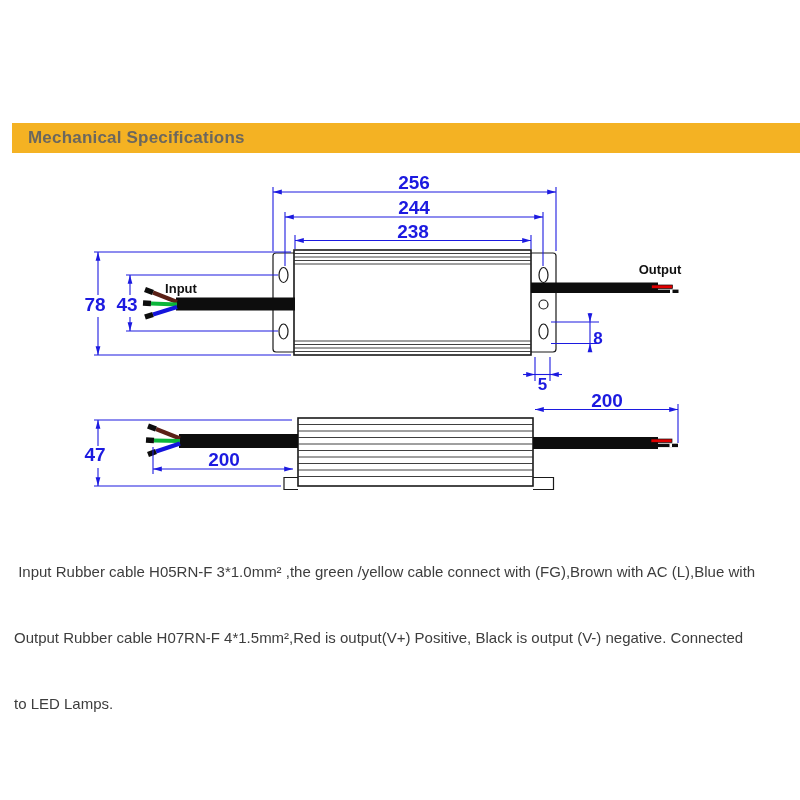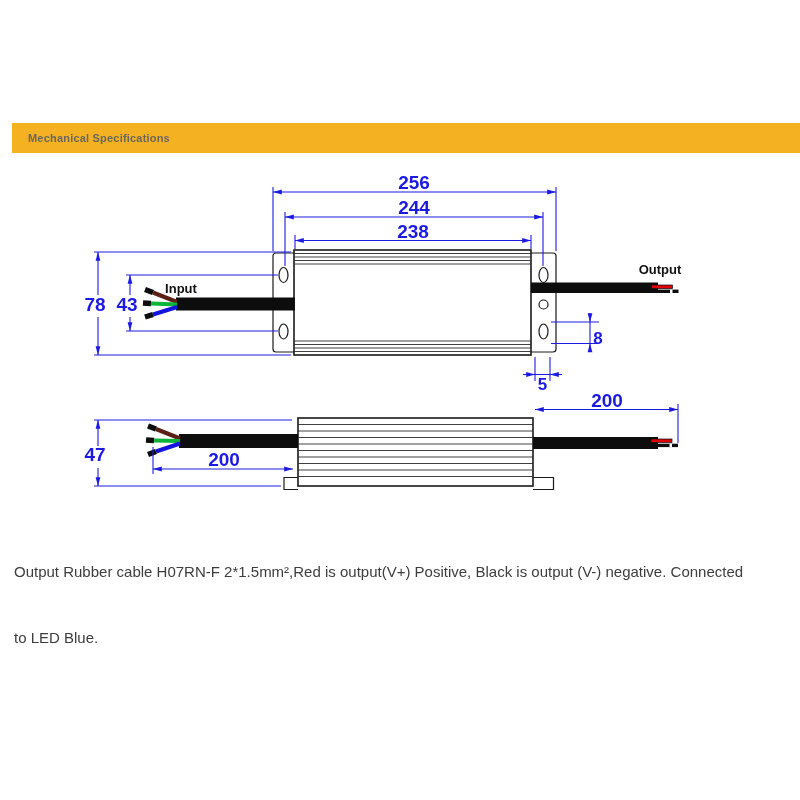--- a/index.html
+++ b/index.html
@@ -1,20 +1,20 @@
 <!DOCTYPE html>
 <html><head>
 <meta charset="utf-8">
 <style>
   html,body{margin:0;padding:0;background:#fff;}
   .page{position:relative;width:800px;height:800px;background:#fff;overflow:hidden;
         font-family:"Liberation Sans",sans-serif;}
   .header-bar{position:absolute;left:12px;top:123px;width:788px;height:30px;
         background:#F4B223;display:flex;align-items:center;}
-  .header-title{margin-left:16px;font-weight:bold;font-size:11px;color:#6b675e;letter-spacing:.2px;}
+  .header-title{margin-left:16px;font-weight:bold;font-size:17px;color:#6b675e;letter-spacing:.2px;}
   svg.drawing{position:absolute;left:0;top:160px;}
   
   .k{stroke:#1a1a1a;fill:none;stroke-width:1.2;}
   .kb{stroke:#1a1a1a;fill:#ffffff;stroke-width:1.2;}
   .kbody{stroke:#1a1a1a;fill:#ffffff;stroke-width:1.6;}
   .rib{stroke:#2a2a2a;fill:none;stroke-width:0.9;}
   .cab{fill:#0d0d0d;stroke:none;}
   .d{stroke:#1C1AE0;fill:none;stroke-width:1.1;}
   .dt{fill:#1C1AE0;font-weight:bold;font-size:19px;text-anchor:middle;
       font-family:"Liberation Sans",sans-serif;}
@@ -195,19 +195,20 @@
 
       <g>
         <line class="d" x1="678" y1="404" x2="678" y2="443"></line>
         <line class="d" x1="535" y1="409.5" x2="678" y2="409.5" marker-start="url(#ar)" marker-end="url(#ar)"></line>
         <text class="dt" x="607" y="406.5">200</text>
       </g>
     </g>
   </svg>
 
   <div class="notes">
-    <div>Output Rubber cable H07RN-F 2*1.5mm²,Red is output(V+) Positive, Black is output (V-) negative. Connected</div>
-    <div>to LED Blue.</div>
+    <div> Input Rubber cable H05RN-F 3*1.0mm² ,the green /yellow cable connect with (FG),Brown with AC (L),Blue with</div>
+    <div>Output Rubber cable H07RN-F 4*1.5mm²,Red is output(V+) Positive, Black is output (V-) negative. Connected</div>
+    <div>to LED Lamps.</div>
     
     
   </div>
 
 </div>
 
 </body></html>

